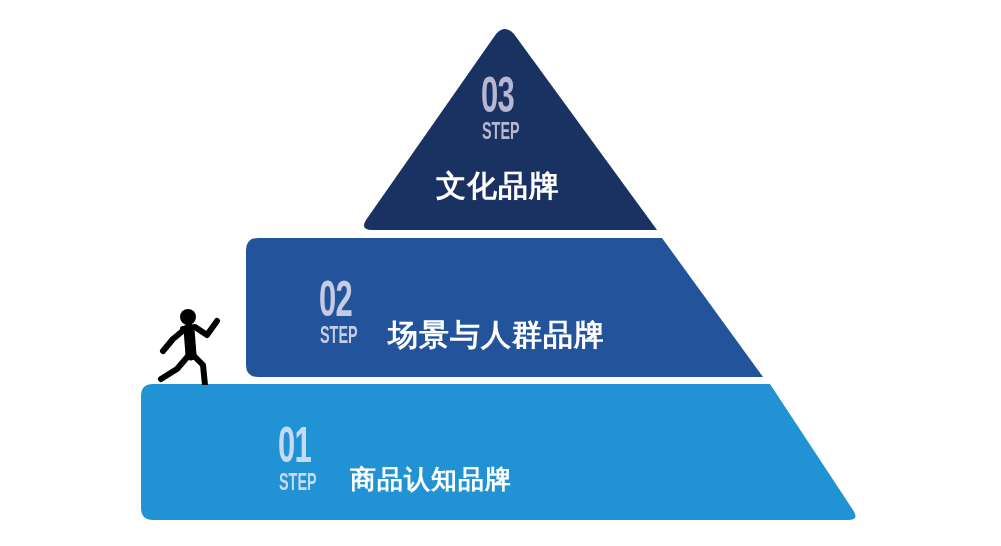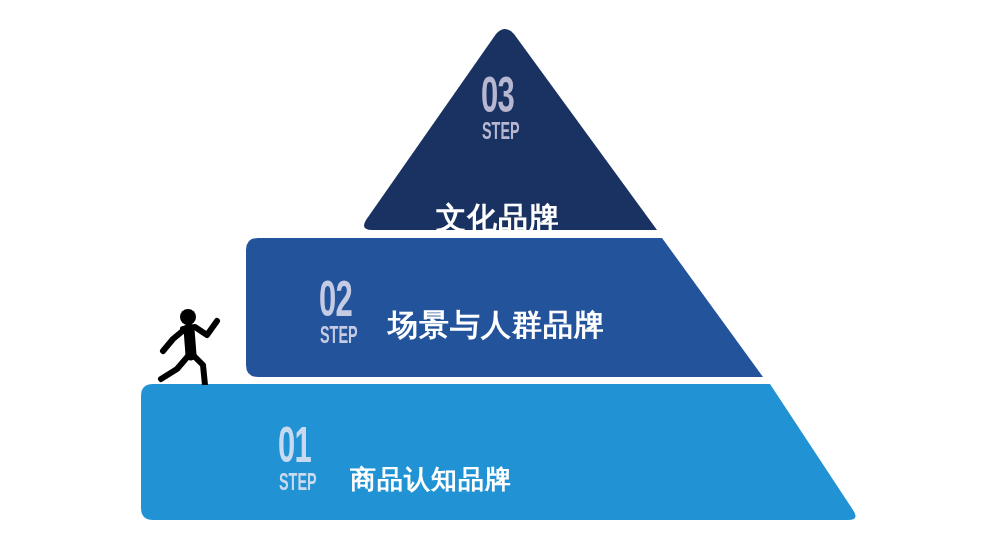--- a/index.html
+++ b/index.html
@@ -17,25 +17,25 @@
 
   <path d="M153,384 L770,384 L853,510 Q860,520 848,520 L153,520 Q141,520 141,508 L141,396 Q141,384 153,384 Z" fill="#2193d4"></path>
 
   <path d="M258,238 L662,238 L763,377 L258,377 Q246,377 246,365 L246,250 Q246,238 258,238 Z" fill="#22539b"></path>
 
   <path d="M496,34 Q505,24 514,34 L657,230 L372,230 Q360,230 366,220 Z" fill="#1a3261"></path>
 </svg>
 
 <div class="num" style="left:481px;top:70px;font-size:50px;color:#b7b7d2;">03</div>
 <div class="step" style="left:482px;top:119px;font-size:24px;color:#b7b7d2;">STEP</div>
-<div class="label" style="left:436px;top:166px;font-size:30px;margin-top:32px;">文化品牌</div>
+<div class="label" style="left:436px;top:166px;font-size:30px;">文化品牌</div>
 
 <div class="num" style="left:319px;top:274px;font-size:50px;color:#c6cbe4;">02</div>
 <div class="step" style="left:320px;top:323px;font-size:24px;color:#c6cbe4;">STEP</div>
-<div class="label" style="left:388px;top:305px;font-size:30px;">场景与人群品牌</div>
+<div class="label" style="left:388px;top:315px;font-size:30px;">场景与人群品牌</div>
 
 <div class="num" style="left:278px;top:420px;font-size:50px;color:#c8daf0;">01</div>
 <div class="step" style="left:279px;top:470px;font-size:24px;color:#c8daf0;">STEP</div>
 <div class="label" style="left:350px;top:462px;font-size:26px;">商品认知品牌</div>
 
 <svg class="runner" width="75" height="80" viewBox="0 0 75 80">
   <circle cx="33" cy="12" r="8" fill="#000"></circle>
   <path d="M28 24 L40 22 L52 30 L62 16" stroke="#000" stroke-width="6" fill="none" stroke-linecap="round" stroke-linejoin="round"></path>
   <path d="M30 24 L18 34 L8 46" stroke="#000" stroke-width="6" fill="none" stroke-linecap="round" stroke-linejoin="round"></path>
   <path d="M34 24 L36 50" stroke="#000" stroke-width="11" fill="none" stroke-linecap="round"></path>

